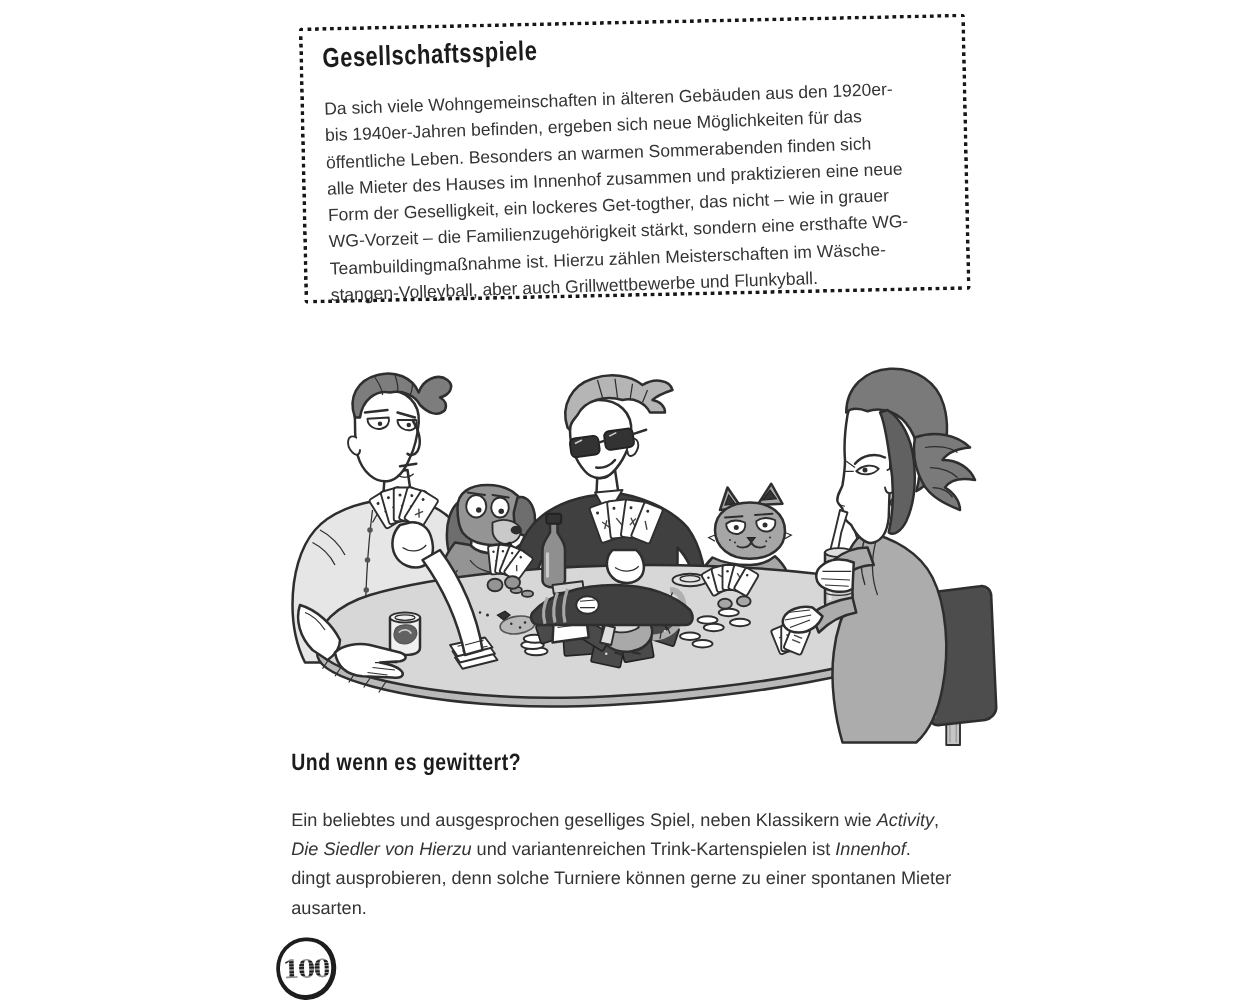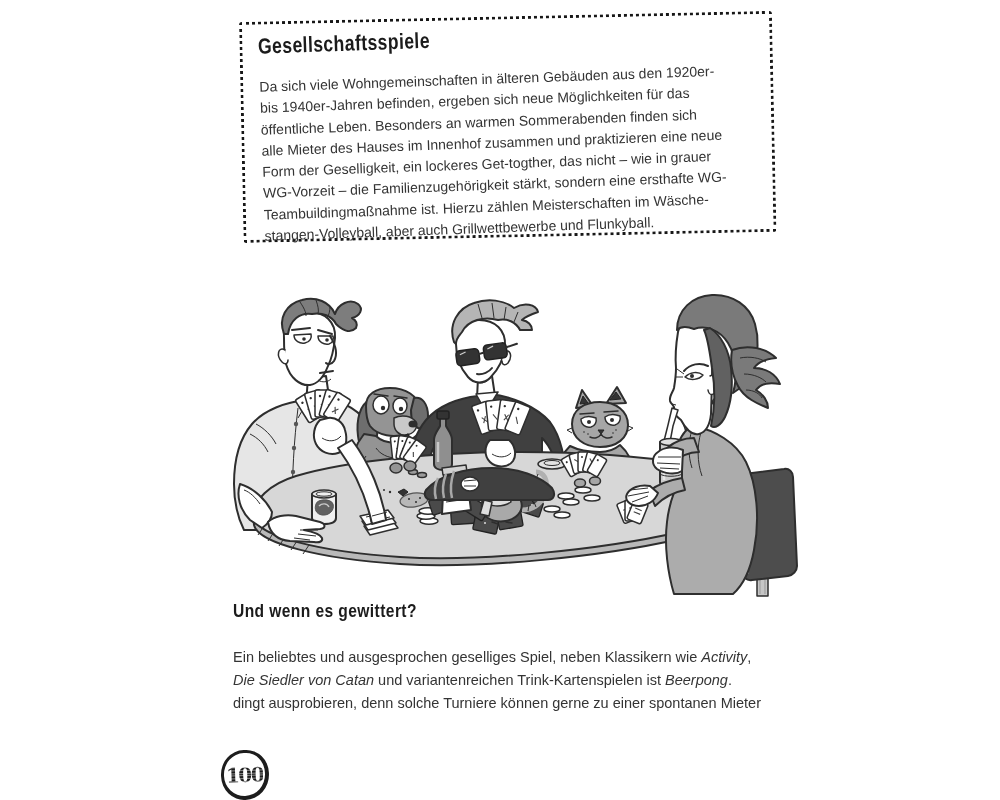--- a/index.html
+++ b/index.html
@@ -419,19 +419,20 @@
     </g>
     <path class="white ln" d="M470,208 C460,206 450,210 447,216 C444,222 450,228 459,228 C467,228 475,223 478,215 Z"></path>
     <path class="thin" d="M468,210 L450,212 M469,214 L448,218 M468,218 L452,224"></path>
   </g>
 </svg>
 </figure>
 
 <h2 class="stamp h2">Und wenn es gewittert?</h2>
 <div class="section-body">
     <div class="tline"><span>Ein beliebtes und ausgesprochen geselliges Spiel, neben Klassikern wie </span><span class="it">Activity</span><span>,</span></div>
-    <div class="tline"><span class="it">Die Siedler von Catan</span><span> und variantenreichen Trink-Kartenspielen ist </span><span class="it">Beerpong</span><span>.</span></div>
+    <div class="tline"><span class="it">Die Siedler von Hierzu</span><span> und variantenreichen Trink-Kartenspielen ist </span><span class="it">Innenhof</span><span>.</span></div>
     <div class="tline"><span>dingt ausprobieren, denn solche Turniere können gerne zu einer spontanen Mieter</span></div>
+    <div class="tline"><span>ausarten.</span></div>
   </div>
 
 <div class="page-badge">
   <span class="page-num">100</span>
 </div>
 
 </body></html>

